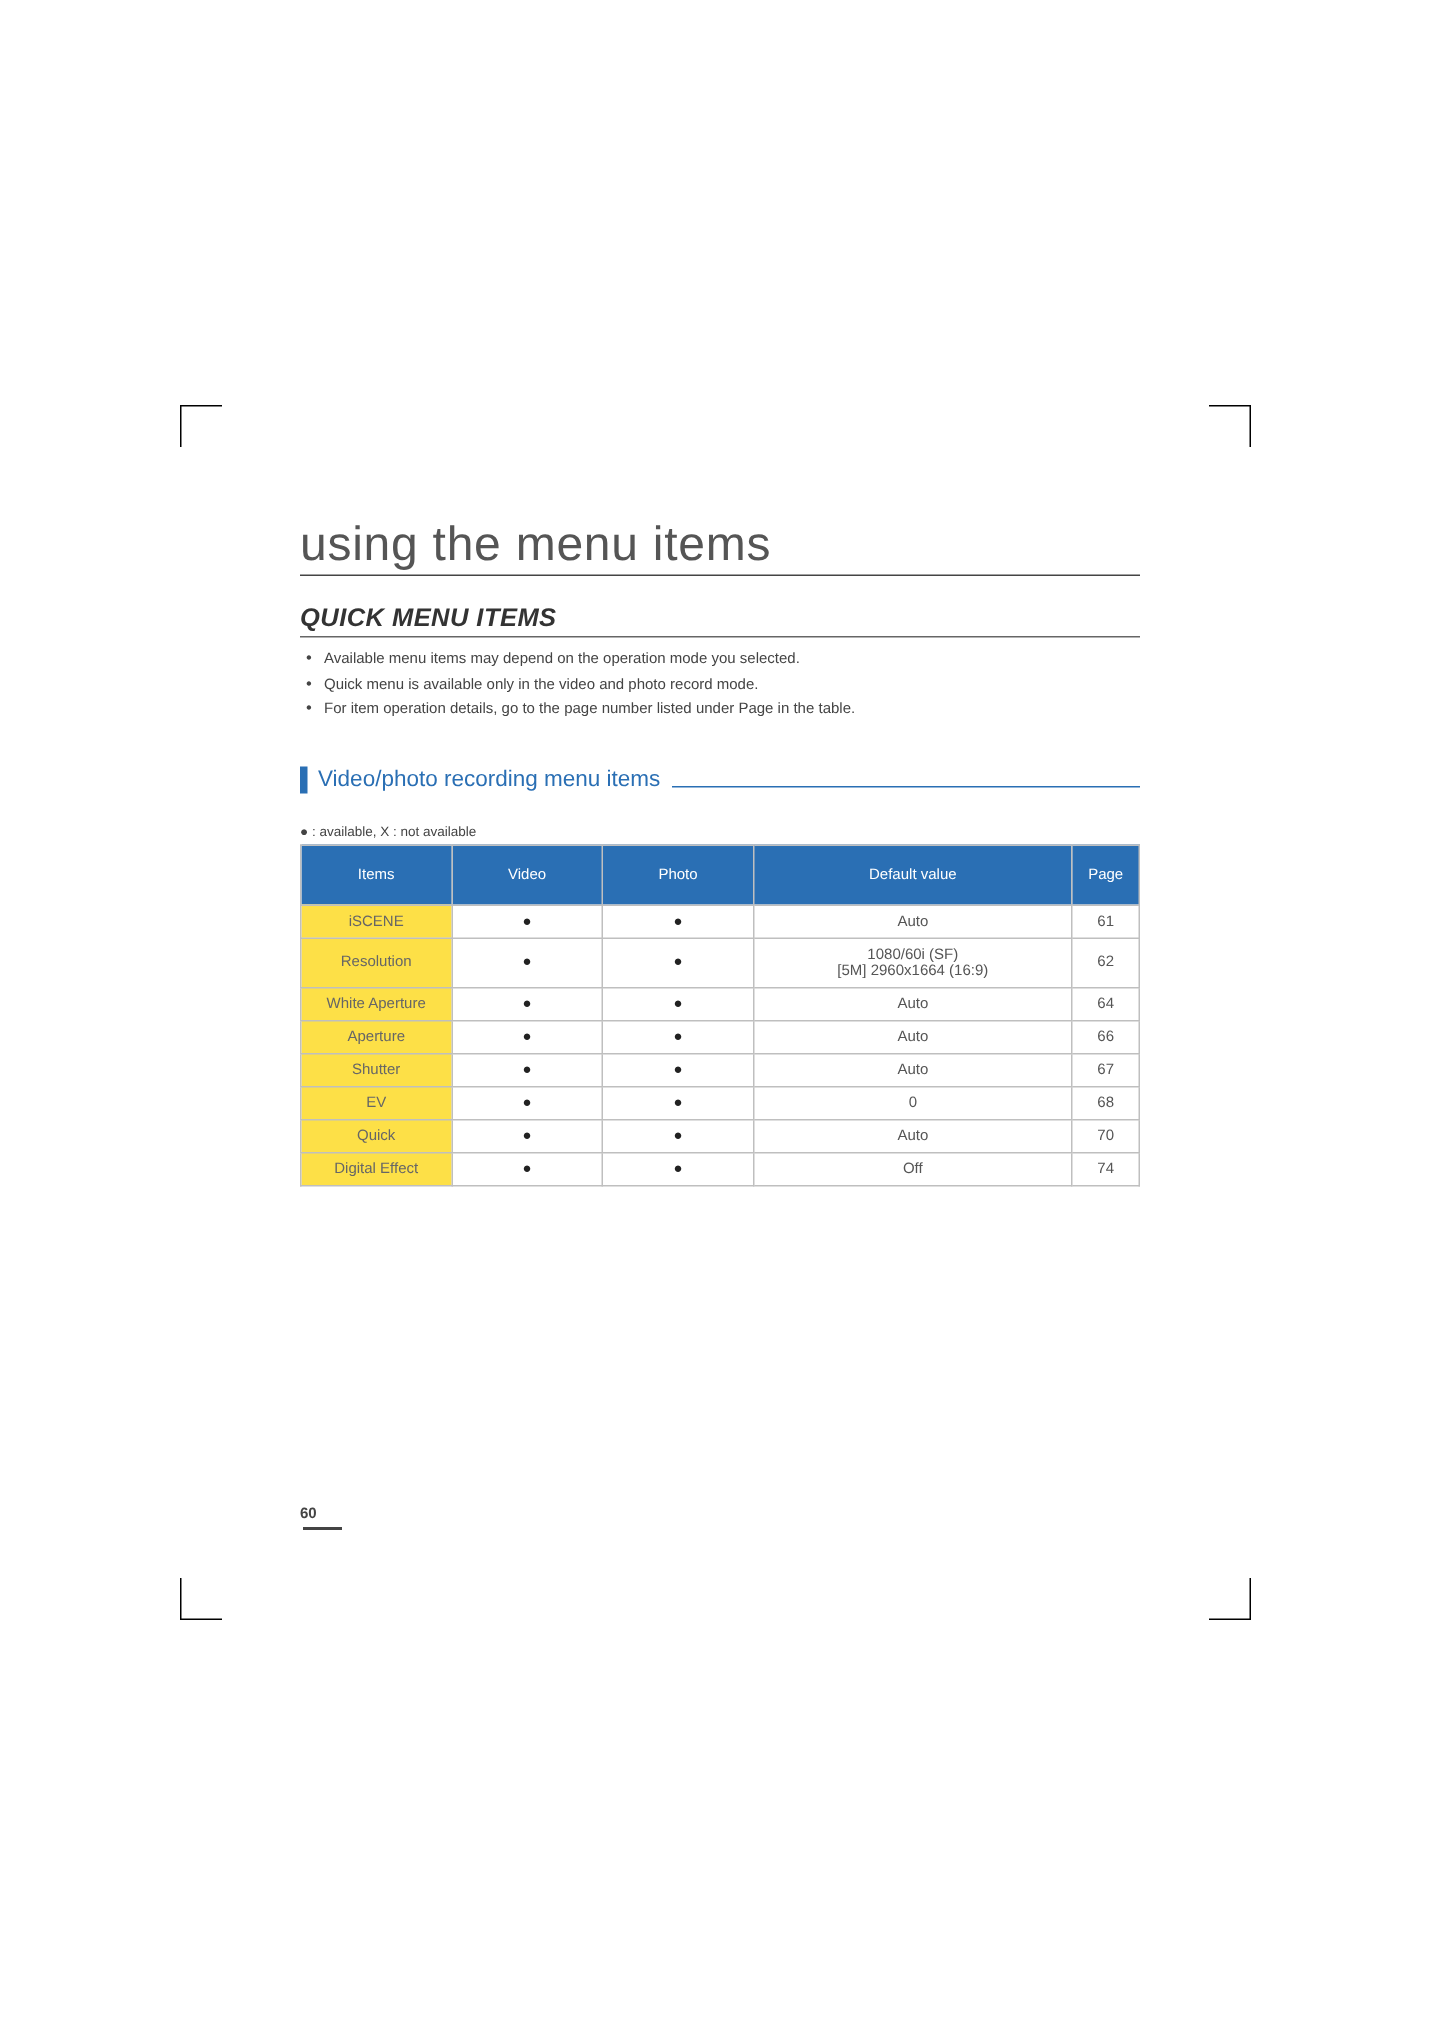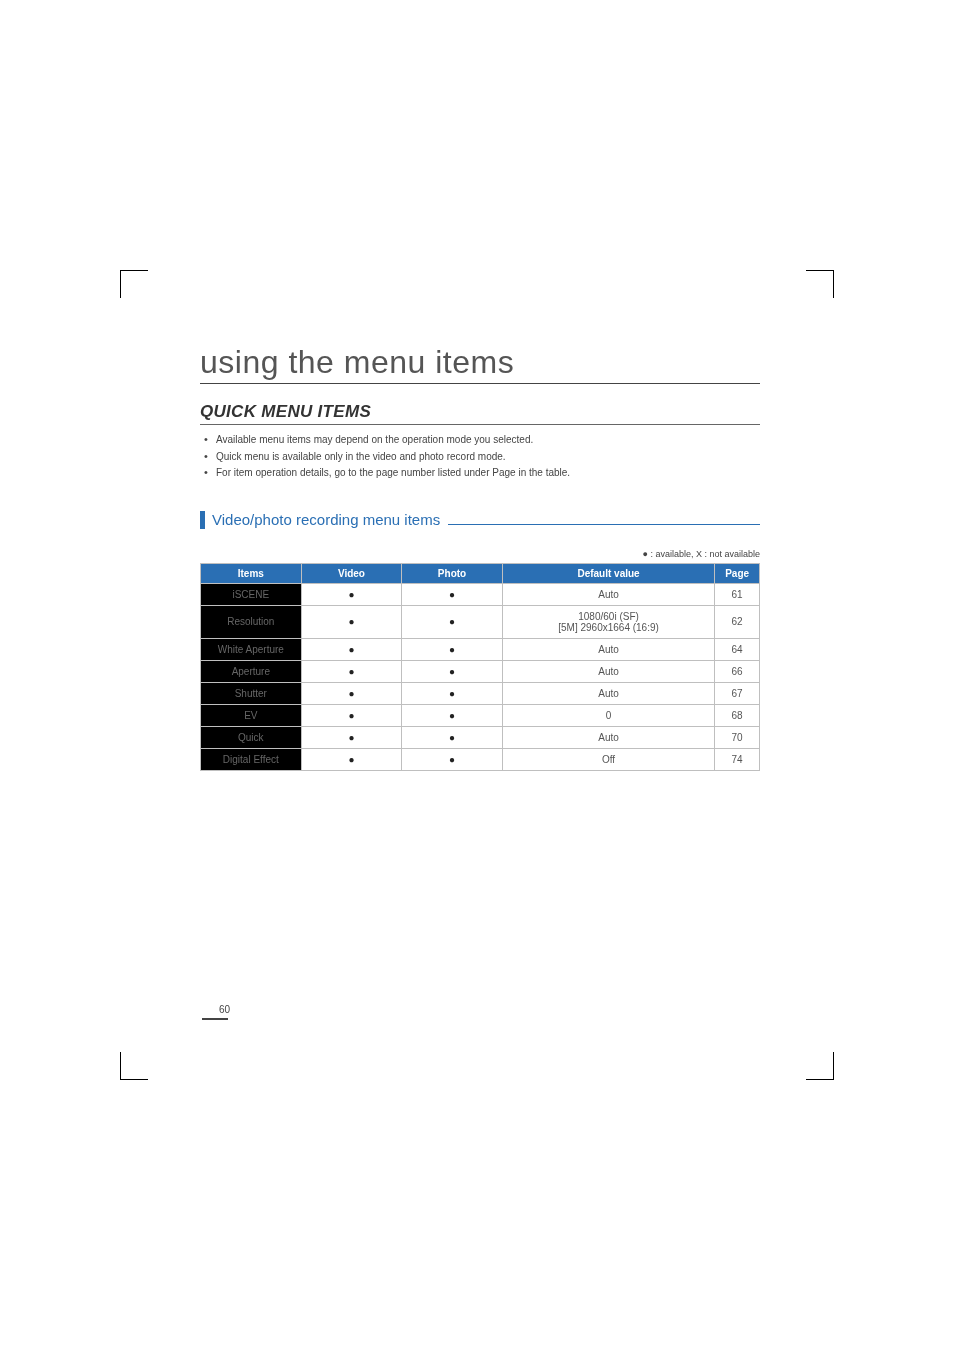--- a/index.html
+++ b/index.html
@@ -78,21 +78,20 @@
     flex: 0 0 auto;
   }
   .subsection-line {
     flex: 1 1 auto;
     border-top: 1px solid #2a6fb4;
     margin-left: 8px;
     margin-top: 10px;
   }
 
   .legend {
-    text-align: right;
     font-size: 9px;
     color: #444;
     margin: 10px 0 4px;
   }
 
   table.menu {
     width: 100%;
     border-collapse: collapse;
     table-layout: fixed;
   }
@@ -100,44 +99,44 @@
     border: 1px solid #bfbfbf;
     font-size: 10px;
     text-align: center;
     vertical-align: middle;
     padding: 5px 4px;
     color: #555;
   }
   table.menu th {
     background: #2a6fb4;
     color: #fff;
-    font-weight: 700;
-    padding: 4px 4px;
+    font-weight: 400;
+    padding: 14px 4px;
   }
   table.menu td.item-cell {
-    background: #000000;
+    background: #fde047;
     color: #666;
   }
   .col-items   { width: 18%; }
   .col-video   { width: 18%; }
   .col-photo   { width: 18%; }
   .col-default { width: 38%; }
   .col-page    { width: 8%; }
 
   .dot { font-size: 10px; color: #222; }
 
   .page-num {
     position: absolute;
     left: 200px;
     bottom: 330px;
     width: 30px;
-    text-align: right;
+    text-align: left;
     font-size: 10px;
     color: #444;
-    font-weight: 400;
+    font-weight: 700;
   }
   .page-num-rule {
     border: none;
     border-top: 2px solid #444;
     width: 26px;
     margin: 3px auto 0;
   }
 </style>
 </head>
 <body>

